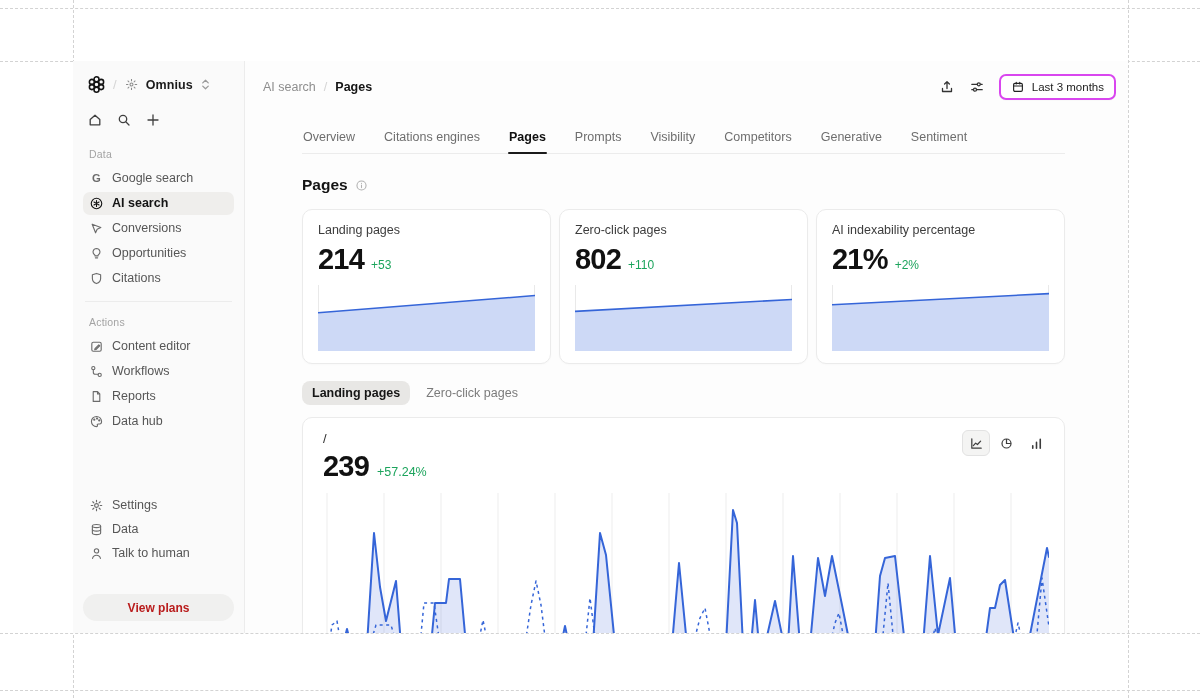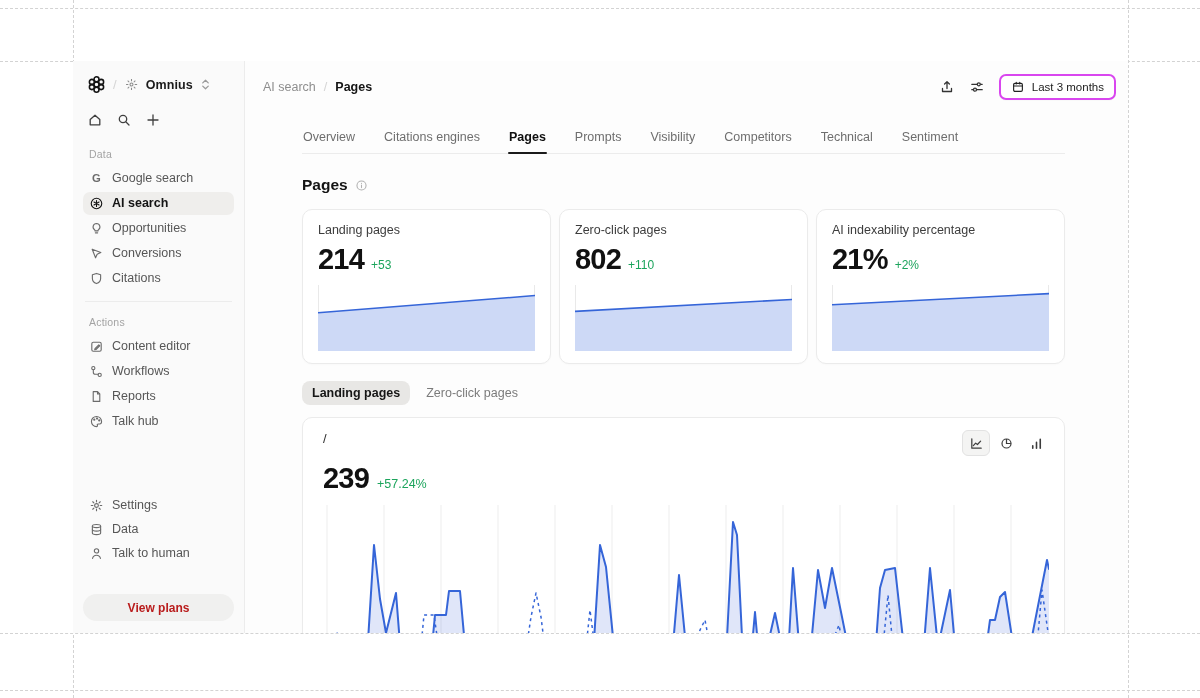--- a/index.html
+++ b/index.html
@@ -56,21 +56,21 @@
   .delta{font-size:12px;color:#1ca45c;font-weight:500;}
   .spark{display:block;width:100%;height:66px;margin-top:9px;}
 
   .chips{display:flex;align-items:center;gap:6px;margin-top:17px;}
   .chip{font-size:12.5px;padding:5px 10px;border-radius:8px;cursor:pointer;color:#7b7b7b;}
   .chip.active{background:#e8e7e5;color:#161616;font-weight:700;}
 
   .chart-card{position:relative;margin-top:12px;background:#fff;border:1px solid #ebebeb;border-radius:10px;height:252px;box-shadow:0 1px 2px rgba(0,0,0,.02);}
   .chart-head{padding:13px 16px 0 20px;}
   .chart-path{font-size:13px;color:#2e2e2e;}
-  .chart-valrow{display:flex;align-items:baseline;gap:8px;margin-top:16px;}
+  .chart-valrow{display:flex;align-items:baseline;gap:8px;margin-top:4px;}
   .chart-value{font-size:29px;font-weight:650;color:#111;letter-spacing:-.8px;}
   .chart-delta{font-size:12.5px;color:#1ca45c;}
   .charttype-group{position:absolute;top:12px;right:14px;display:flex;align-items:center;gap:2px;}
   .ct-btn{width:26px;height:24px;display:flex;align-items:center;justify-content:center;border-radius:6px;color:#3c3c3c;cursor:pointer;border:1px solid transparent;}
   .ct-btn.active{background:#f4f4f3;border-color:#e2e2e2;}
   .plot-wrap{margin:10px 17px 0 20px;}
   .plot{display:block;}
 </style>
 </head>
 <body>
@@ -148,34 +148,34 @@
         <span class="nav-ic">
           <svg width="15" height="15" viewBox="0 0 16 16" fill="none" stroke="#141414" stroke-width="1.2" stroke-linecap="round">
               <circle cx="8" cy="8" r="5.6"></circle>
               <path d="M8 4.9v6.2M5.3 6.5l5.4 3M10.7 6.5l-5.4 3"></path>
             </svg>
         </span>
         <span>AI search</span>
       </div>
       <div class="nav-item">
         <span class="nav-ic">
+          <svg width="15" height="15" viewBox="0 0 16 16" fill="none" stroke="#6b6b6b" stroke-width="1.2" stroke-linejoin="round">
+              <path d="M3.4 3.4 12.6 7 8.7 8.7 7 12.6Z"></path>
+            </svg>
+        </span>
+        <span>Conversions</span>
+      </div>
+      <div class="nav-item">
+        <span class="nav-ic">
           <svg width="15" height="15" viewBox="0 0 16 16" fill="none" stroke="#6b6b6b" stroke-width="1.2" stroke-linecap="round">
               <path d="M8 2.6a3.7 3.7 0 0 1 2.1 6.7c-.4.3-.6.7-.6 1.2H6.5c0-.5-.2-.9-.6-1.2A3.7 3.7 0 0 1 8 2.6Z"></path>
               <path d="M6.8 12.6h2.4"></path>
             </svg>
         </span>
         <span>Opportunities</span>
-      </div>
-      <div class="nav-item">
-        <span class="nav-ic">
-          <svg width="15" height="15" viewBox="0 0 16 16" fill="none" stroke="#6b6b6b" stroke-width="1.2" stroke-linejoin="round">
-              <path d="M3.4 3.4 12.6 7 8.7 8.7 7 12.6Z"></path>
-            </svg>
-        </span>
-        <span>Conversions</span>
       </div>
       <div class="nav-item">
         <span class="nav-ic">
           <svg width="15" height="15" viewBox="0 0 16 16" fill="none" stroke="#6b6b6b" stroke-width="1.2" stroke-linejoin="round">
               <path d="M8 2.6 12.4 4v4c0 2.7-1.9 4.5-4.4 5.4C5.5 12.5 3.6 10.7 3.6 8V4Z"></path>
             </svg>
         </span>
         <span>Citations</span>
       </div>
 
@@ -212,21 +212,21 @@
       </div>
       <div class="nav-item">
         <span class="nav-ic">
           <svg width="15" height="15" viewBox="0 0 16 16" fill="none" stroke="#6b6b6b" stroke-width="1.2" stroke-linecap="round">
               <path d="M8 2.6a5.4 5.4 0 1 0 0 10.8c.9 0 1.2-.6.9-1.3-.3-.7 0-1.5 1-1.5h1.5c.9 0 2-.7 2-2.6A5.7 5.7 0 0 0 8 2.6Z"></path>
               <circle cx="5.6" cy="6" r=".6"></circle>
               <circle cx="8.6" cy="4.9" r=".6"></circle>
               <circle cx="10.9" cy="6.8" r=".6"></circle>
             </svg>
         </span>
-        <span>Talk hub</span>
+        <span>Data hub</span>
       </div>
 
       <div class="side-footer">
         <div class="nav-item">
           <span class="nav-ic">
             <svg width="15" height="15" viewBox="0 0 16 16" fill="none" stroke="#6b6b6b" stroke-width="1.2" stroke-linecap="round">
                 <circle cx="8" cy="8" r="2"></circle>
                 <path d="M8 2.4v1.7M8 11.9v1.7M2.4 8h1.7M11.9 8h1.7M4 4l1.2 1.2M10.8 10.8 12 12M12 4l-1.2 1.2M5.2 10.8 4 12"></path>
               </svg>
           </span>
@@ -289,21 +289,21 @@
       </div>
 
       <div class="content">
         <div class="tabs">
           <span class="tab">Overview</span>
           <span class="tab">Citations engines</span>
           <span class="tab active">Pages</span>
           <span class="tab">Prompts</span>
           <span class="tab">Visibility</span>
           <span class="tab">Competitors</span>
-          <span class="tab">Technical</span>
+          <span class="tab">Generative</span>
           <span class="tab">Sentiment</span>
         </div>
 
         <div class="page-head">
           <span class="page-title">Pages</span>
           <span class="info-ic">
             <svg width="13" height="13" viewBox="0 0 16 16" fill="none" stroke="#b0b0b0" stroke-width="1.3" stroke-linecap="round">
                 <circle cx="8" cy="8" r="5.6"></circle>
                 <path d="M8 7.4v3.2"></path>
                 <circle cx="8" cy="5.3" r=".7" fill="#b0b0b0" stroke="none"></circle>

